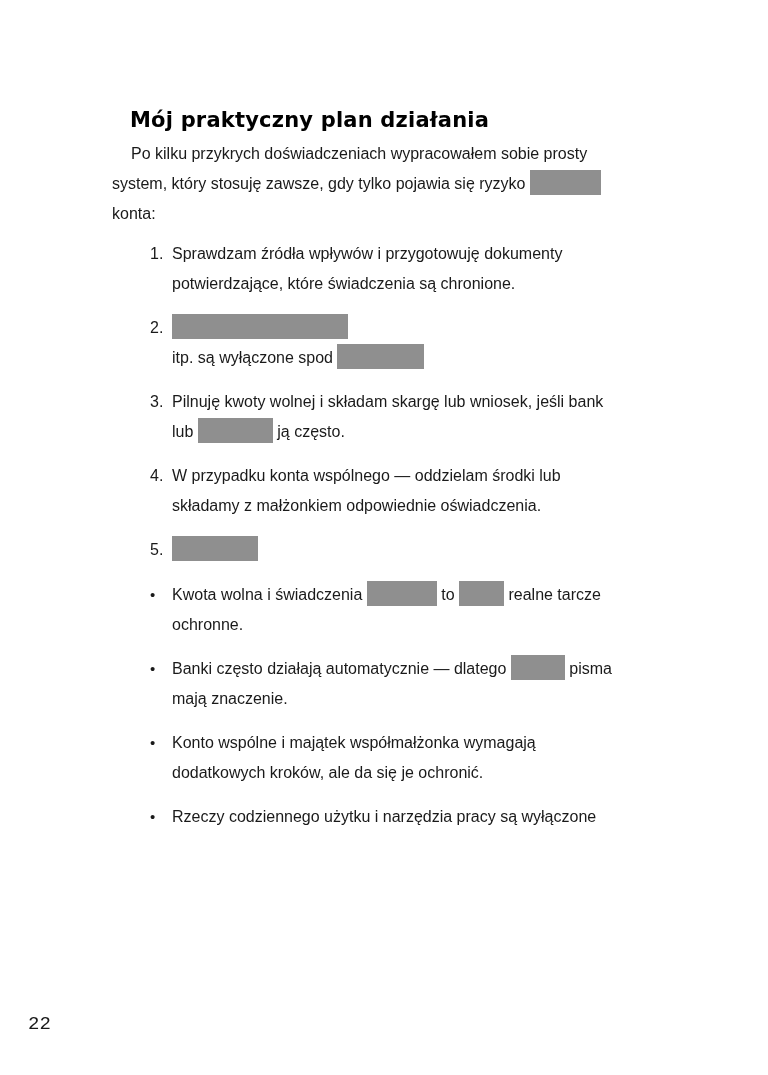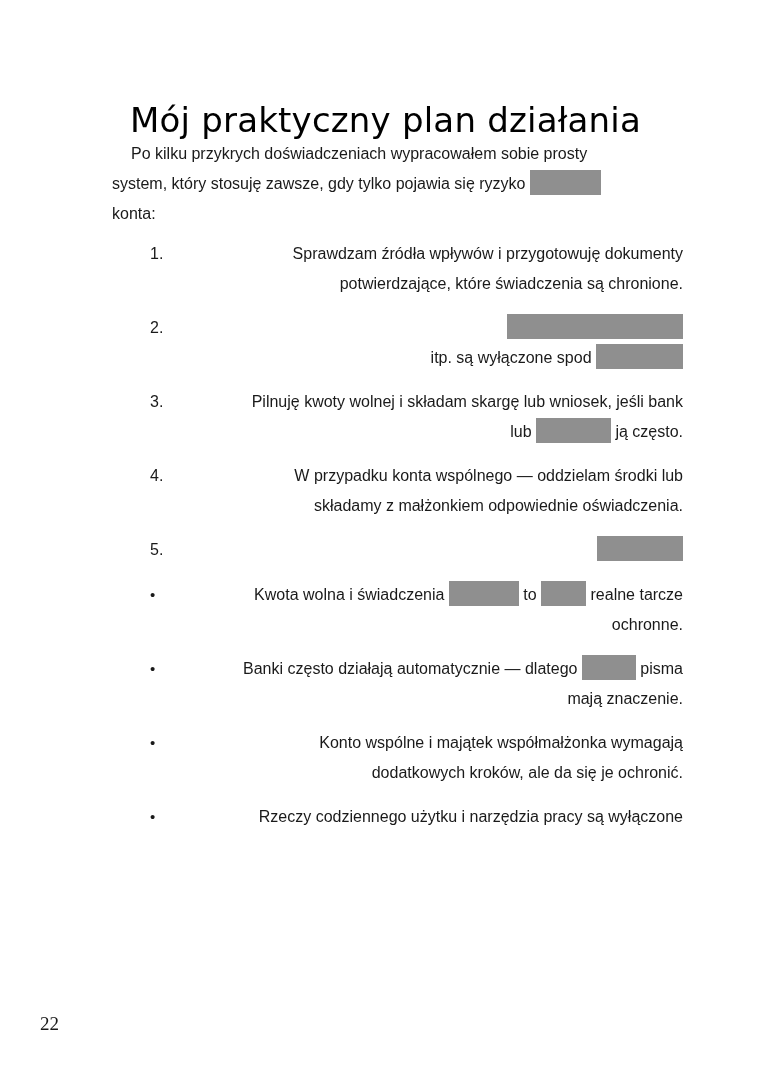--- a/index.html
+++ b/index.html
@@ -8,53 +8,53 @@
     width:768px;height:1075px;
     background:#ffffff;
     font-family:"Liberation Sans","DejaVu Sans",sans-serif;
     font-size:16px;color:#1a1a1a;
     overflow:hidden;
   }
   .title{
     margin:0;
     padding:103px 60px 0 130px;
     font-family:"DejaVu Sans","Liberation Sans",sans-serif;
-    font-size:34px;line-height:34px;font-weight:400;color:#000;
+    font-size:21px;line-height:34px;font-weight:700;color:#000;
     letter-spacing:0.2px;
   }
   .intro{
     margin:2px 95px 0 112px;
     line-height:30px;
     text-indent:19px;
     white-space:pre-wrap;
   }
   .nlist,.blist{margin:0;padding:0;list-style:none;}
   .nlist{margin-top:10px;}
   .blist{margin-top:15px;}
   .nitem,.bitem{
     display:flex;
     margin:0 85px 14px 150px;
     line-height:30px;
   }
   .nitem .marker,.bitem .marker{flex:0 0 22px;width:22px;}
   .bitem .marker{font-size:15px;}
-  .nitem .txt,.bitem .txt{white-space:pre-wrap;flex:1 1 auto;text-align:right;}
+  .nitem .txt,.bitem .txt{white-space:pre-wrap;flex:1 1 auto;}
   .summary-heading{
     margin:12px 95px 0 112px;
     font-weight:700;line-height:30px;
   }
   .redact{
     display:inline-block;
     height:25px;
     background:var(--redact,#8f8f8f);
     vertical-align:-6px;
   }
   .page-number{
-    position:absolute;left:40px;top:1012px;
-    font-family:Liberation Serif, serif;
+    position:absolute;left:28px;top:1012px;
+    font-family:Liberation Mono, monospace;
     font-size:19px;line-height:24px;color:#1a1a1a;
   }
 </style>
 </head>
 <body>
 
 <div class="page">
 
   <h1 class="title">Mój praktyczny plan działania</h1>
 

